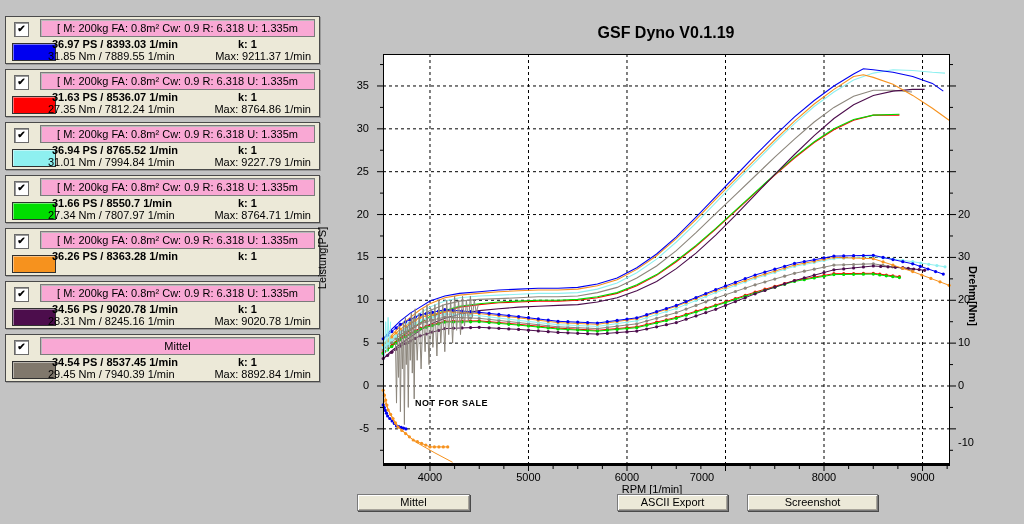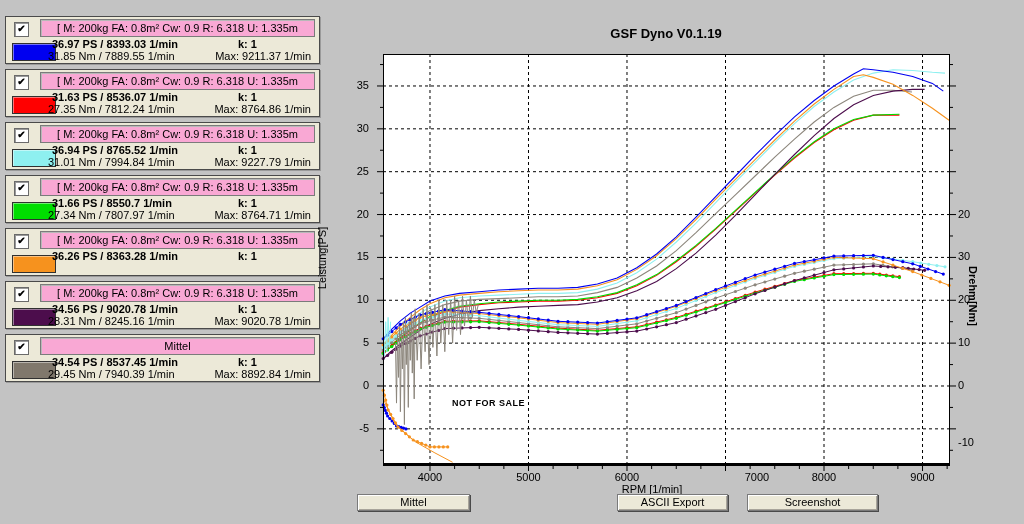--- a/index.html
+++ b/index.html
@@ -41,36 +41,36 @@
   .r1{top:21px;font-weight:bold;}
   .r2{top:33px;}
   .st-ps{position:absolute;left:46px;}
   .st-k{position:absolute;left:232px;}
   .st-nm{position:absolute;left:42px;}
   .st-max{position:absolute;right:10px;}
   
   #chart-wrap{position:absolute;left:375px;top:54px;width:583px;height:418px;}
   #chart-title{
     position:absolute;left:666px;top:33px;transform:translate(-50%,-50%);
-    font-size:13px;font-weight:bold;white-space:nowrap;
+    font-size:16px;font-weight:bold;white-space:nowrap;
   }
   .tick-x{position:absolute;width:56px;text-align:center;top:471px;font-size:11px;}
   .tick-yl{position:absolute;width:40px;text-align:right;font-size:11px;}
   .tick-yr{position:absolute;width:40px;text-align:left;font-size:11px;}
   #xaxis-label{position:absolute;left:652px;top:483px;transform:translateX(-50%);font-size:11px;}
   #ylabel-left{
     position:absolute;left:322px;top:258px;transform:translate(-50%,-50%) rotate(-90deg);
     font-size:11px;white-space:nowrap;
   }
   #ylabel-right{
     position:absolute;left:973px;top:296px;transform:translate(-50%,-50%) rotate(90deg);
     font-size:11px;font-weight:bold;white-space:nowrap;
   }
   #watermark{
-    position:absolute;left:452px;top:398px;
+    position:absolute;left:415px;top:398px;
     font-size:9px;font-weight:bold;letter-spacing:.5px;white-space:nowrap;
   }
   
   .btn{
     position:absolute;top:494px;height:17px;
     background:#ece9d8;
     border:1px solid #7a7a7a;
     box-shadow:inset 1px 1px 0 #ffffff, inset -1px -1px 0 #a8a49a, 1px 1px 0 #4a4a4a;
     text-align:center;line-height:15px;font-size:11px;
     box-sizing:border-box;cursor:default;
@@ -749,21 +749,21 @@
       <line x1="8" y1="31.973656700815365" x2="2" y2="31.973656700815365" stroke="#000"></line>
       <line x1="575" y1="31.973656700815365" x2="581" y2="31.973656700815365" stroke="#000"></line>
       <line x1="8" y1="10.543591887936415" x2="5" y2="10.543591887936415" stroke="#000"></line>
       <line x1="575" y1="10.543591887936415" x2="578" y2="10.543591887936415" stroke="#000"></line>
     </svg>
 </div>
 <div id="ticks-layer">
     <div class="tick-x" style="left: 401.987px;">4000</div>
     <div class="tick-x" style="left: 500.493px;">5000</div>
     <div class="tick-x" style="left: 598.999px;">6000</div>
-    <div class="tick-x" style="left: 729px;">7000</div>
+    <div class="tick-x" style="left: 674px;">7000</div>
     <div class="tick-x" style="left: 796.011px;">8000</div>
     <div class="tick-x" style="left: 894.517px;">9000</div>
     <div class="tick-yl" style="left: 329px; top: 421.855px;">-5</div>
     <div class="tick-yl" style="left: 329px; top: 378.995px;">0</div>
     <div class="tick-yl" style="left: 329px; top: 336.134px;">5</div>
     <div class="tick-yl" style="left: 329px; top: 293.274px;">10</div>
     <div class="tick-yl" style="left: 329px; top: 250.414px;">15</div>
     <div class="tick-yl" style="left: 329px; top: 207.554px;">20</div>
     <div class="tick-yl" style="left: 329px; top: 164.694px;">25</div>
     <div class="tick-yl" style="left: 329px; top: 121.834px;">30</div>

